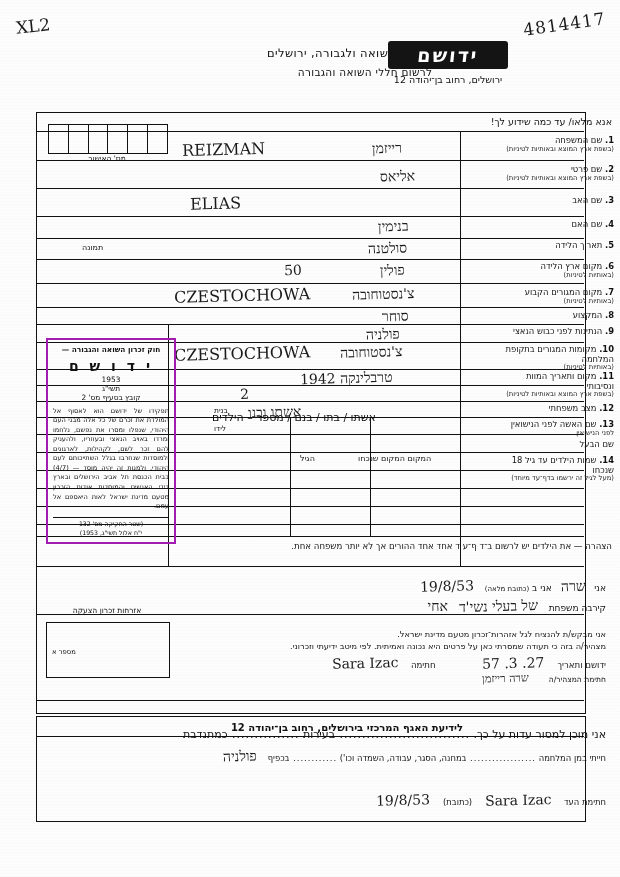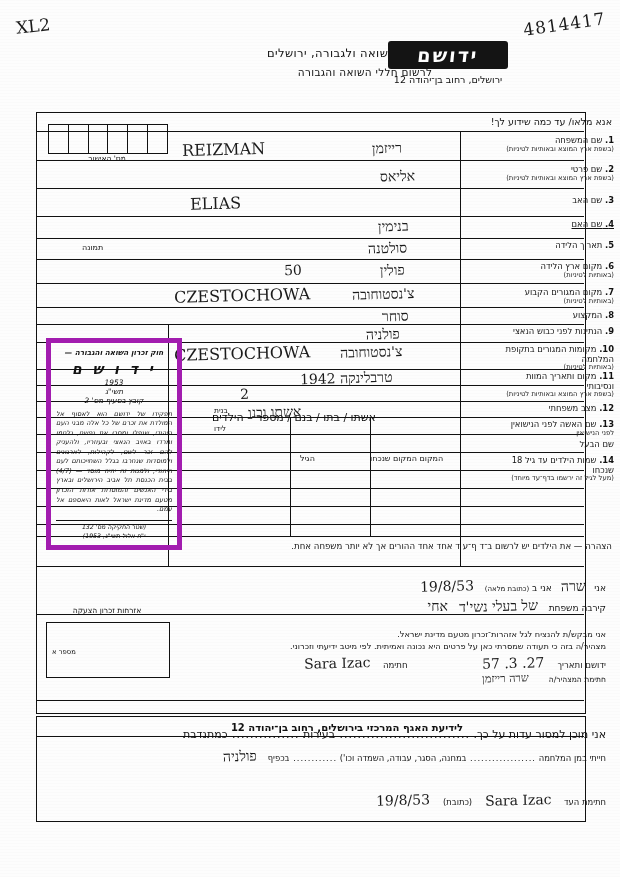--- a/index.html
+++ b/index.html
@@ -61,21 +61,21 @@
   #serial-box .cells{display:flex;height:100%;}
   #serial-box .cells div{flex:1;border-right:1px solid #111;}
   #serial-box .cells div:last-child{border-right:none;}
   #serial-label{left:48px;top:154px;width:118px;text-align:center;font-size:7.5px;direction:rtl;}
 
   
   .hw1{font-size:16px;}
   .hw2{font-size:14px;}
 
   
-  #law-box{left:46px;top:338px;width:116px;border:5px solid #a21caf;padding:5px 5px 6px 5px;font-style:italic;}
+  #law-box{left:46px;top:338px;width:116px;border:2px solid #a21caf;padding:5px 5px 6px 5px;}
   #law-box .t1{font-size:7.4px;text-align:center;direction:rtl;line-height:1.3;font-weight:bold;}
   #law-box .big{font-size:14px;text-align:center;font-weight:bold;letter-spacing:3px;margin:3px 0 1px;}
   #law-box .t2{font-size:7.4px;text-align:center;direction:rtl;}
   #law-box .body{font-size:6.6px;direction:rtl;line-height:1.45;text-align:justify;margin-top:5px;}
   #law-box .sig{font-size:6.2px;direction:rtl;text-align:center;margin-top:5px;border-top:1px solid #111;padding-top:2px;}
 
   #memorial-box{left:46px;top:622px;width:122px;height:54px;border:1px solid #111;}
   #memorial-label{left:46px;top:606px;width:122px;text-align:center;font-size:7.6px;direction:rtl;}
   #memorial-inner{left:52px;top:648px;width:110px;font-size:6.8px;direction:rtl;text-align:left;}
 
@@ -165,21 +165,21 @@
     <span class="num">1.</span> <span>שם המשפחה</span>
     <span class="sub">(בשפת ארץ המוצא ובאותיות לטיניות)</span>
   </div>
   <div class="rowlabel abs" style="top:165px;">
     <span class="num">2.</span> <span>שם פרטי</span>
     <span class="sub">(בשפת ארץ המוצא ובאותיות לטיניות)</span>
   </div>
   <div class="rowlabel abs" style="top:196px;">
     <span class="num">3.</span> <span>שם האב</span>
   </div>
-  <div class="rowlabel abs" style="top:220px;text-decoration:underline;">
+  <div class="rowlabel abs" style="top:220px;">
     <span class="num">4.</span> <span>שם האם</span>
   </div>
   <div class="rowlabel abs" style="top:241px;">
     <span class="num">5.</span> <span>תאריך הלידה</span>
   </div>
   <div class="rowlabel abs" style="top:262px;">
     <span class="num">6.</span> <span>מקום ארץ הלידה</span>
     <span class="sub">(באותיות לטיניות)</span>
   </div>
   <div class="rowlabel abs" style="top:288px;">
@@ -209,21 +209,21 @@
   </div>
   <div class="rowlabel abs" style="top:440px;">
     <span>שם הבעל</span>
   </div>
   <div class="rowlabel abs" style="top:456px;">
     <span class="num">14.</span> <span>שמות הילדים עד גיל 18 שנכחו</span>
     <span class="sub">(מעל לגיל זה ירשמו בדף־עד  מיוחד)</span>
   </div>
 
   <div class="abs rtl" style="left:300px;top:454px;font-size:8px;">הגיל</div>
-  <div class="abs rtl" style="left:370px;top:454px;font-size:8px;text-align:center;">המקום המקום שנכחו</div>
+  <div class="abs rtl" style="left:358px;top:454px;font-size:8px;text-align:center;">המקום המקום שנכחו</div>
 
   <div class="abs hand hw1" style="left:182px;top:140px;">REIZMAN</div>
   <div class="abs hand hw2 rtl" style="left:372px;top:140px;">רייזמן</div>
 
   <div class="abs hand hw1" style="left:190px;top:194px;">ELIAS</div>
   <div class="abs hand hw2 rtl" style="left:380px;top:168px;">אליאס</div>
 
   <div class="abs hand hw2 rtl" style="left:378px;top:218px;">בנימין</div>
   <div class="abs hand hw2 rtl" style="left:368px;top:240px;">סולטנה</div>
 
@@ -282,21 +282,21 @@
   </div>
 
   <div class="abs" id="stmt3">
     <div>אני מבקש/ת להנציח לגל אזהרות־זכרון מטעם מדינת ישראל.</div>
     <div>מצהיר/ה בזה כי תעודה שמסרתי כאן על פרטים היא נכונה ואמיתית. לפי מיטב ידיעתי וזכרוני.</div>
   </div>
 
   <div class="abs rtl" id="stmt4">
     <span>ידושם ותאריך</span>
     <span class="hand hw2" style="display:inline-block;margin:0 10px;">27. 3. 57</span>
-    <span style="margin-right:62px;">חתימה</span>
+    <span style="margin-right:34px;">חתימה</span>
     <span class="hand hw2" style="display:inline-block;margin-right:10px;">Sara Izac</span>
   </div>
 
   <div class="abs rtl" id="stmt5">
     <span>חתימת המצהיר/ה</span>
     <span class="hand" style="font-size:11px;display:inline-block;margin-right:18px;">שרה רייזמן</span>
   </div>
 
   <div class="abs" id="bottom-frame"></div>
   <div class="abs" id="bottom-title">לידיעת האגף המרכזי בירושלים, רחוב בן־יהודה 12</div>

